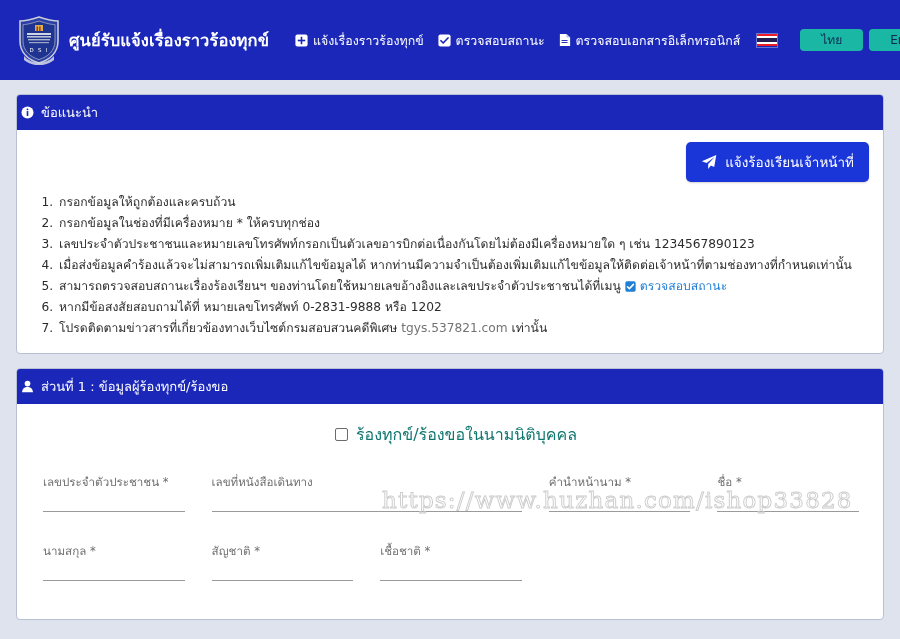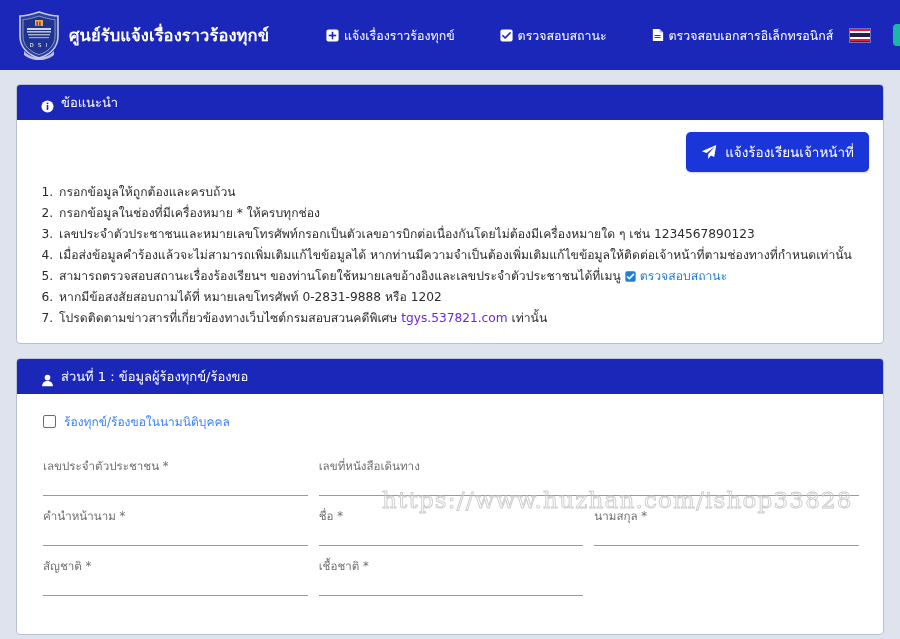--- a/index.html
+++ b/index.html
@@ -7,21 +7,21 @@
     margin: 0; padding: 0;
     width: 900px; height: 639px;
     overflow: hidden;
     background: #dfe3ee;
     font-family: "DejaVu Sans", "Liberation Sans", sans-serif;
   }
 
   
   .topbar {
     position: relative;
-    height: 70px;
+    height: 80px;
     background: #1a27b8;
     display: flex;
     align-items: center;
     padding: 0 12px 0 16px;
     color: #ffffff;
     white-space: nowrap;
   }
   .brand { display: flex; align-items: center; gap: 7px; flex: 0 0 auto; }
   .logo-shield {
     width: 46px; height: 50px;
@@ -43,21 +43,20 @@
     margin-left: 26px;
     flex: 1 1 auto;
   }
   .nav-item {
     display: flex;
     align-items: center;
     gap: 5px;
     font-size: 12.4px;
     color: #ffffff;
     cursor: pointer;
-    margin-left: 31px;
   }
   .nav-ico { display: inline-flex; align-items: center; }
   .nav-ico svg { display: block; }
 
   .flag {
     width: 22px; height: 15px;
     border: 1px solid rgba(255,255,255,.35);
     flex: 0 0 auto;
     margin-left: 2px;
   }
@@ -86,24 +85,24 @@
   .card {
     background: #ffffff;
     border: 1px solid #b8c0d4;
     border-radius: 4px;
     margin-bottom: 14px;
     overflow: hidden;
   }
   .card-head {
     background: #1a27b8;
     color: #ffffff;
-    padding: 7px 24px;
+    padding: 7px 4px;
     font-size: 13px;
     display: flex;
-    align-items: flex-end;
+    align-items: center;
     gap: 7px;
     font-weight: 500;
   }
   .card-head svg { display: block; }
   .card-body { padding: 12px 14px 14px 14px; position: relative; }
 
   
   .report-btn-row { display: flex; justify-content: flex-end; align-items: center; }
   .report-btn {
     background: #1a35d8;
@@ -122,54 +121,54 @@
   .report-btn svg { display: block; }
 
   ol.notes {
     margin: 10px 0 0 0;
     padding: 0 0 0 26px;
     color: #2b2b2b;
     font-size: 12.2px;
     line-height: 1.72;
   }
   ol.notes li { padding-left: 2px; }
-  .inline-link { color: #6d28d9; text-decoration: none; }
+  .inline-link { color: #737373; text-decoration: none; }
   .chk-inline {
     display: inline-flex;
     align-items: center;
     gap: 4px;
     color: #1f7fd6;
     vertical-align: -2px;
   }
   .chk-inline svg { display: block; }
 
   
   .cb-row {
     display: flex;
     align-items: center;
     gap: 8px;
     margin: 6px 0 26px 12px;
-    font-size: 12px;
-    color: #3b82f6;
+    font-size: 16px;
+    color: #0f766e;
+    justify-content: center;
   }
   .cb-box {
     width: 13px; height: 13px;
     border: 1px solid #6b6b6b;
     border-radius: 2px;
     background: #fff;
     flex: 0 0 auto;
   }
 
   .form-grid {
     display: grid;
-    grid-template-columns: 1fr 1fr 1fr;
+    grid-template-columns: 1fr 1fr 1fr 1fr 1fr;
     column-gap: 27px;
     row-gap: 30px;
     padding: 0 10px 24px 12px;
-    gap: 11px;
   }
   .field { position: relative; }
   .field-label {
     font-size: 11.6px;
     color: #6e6e6e;
     display: block;
     margin-bottom: 13px;
     white-space: nowrap;
   }
   .field-input {

